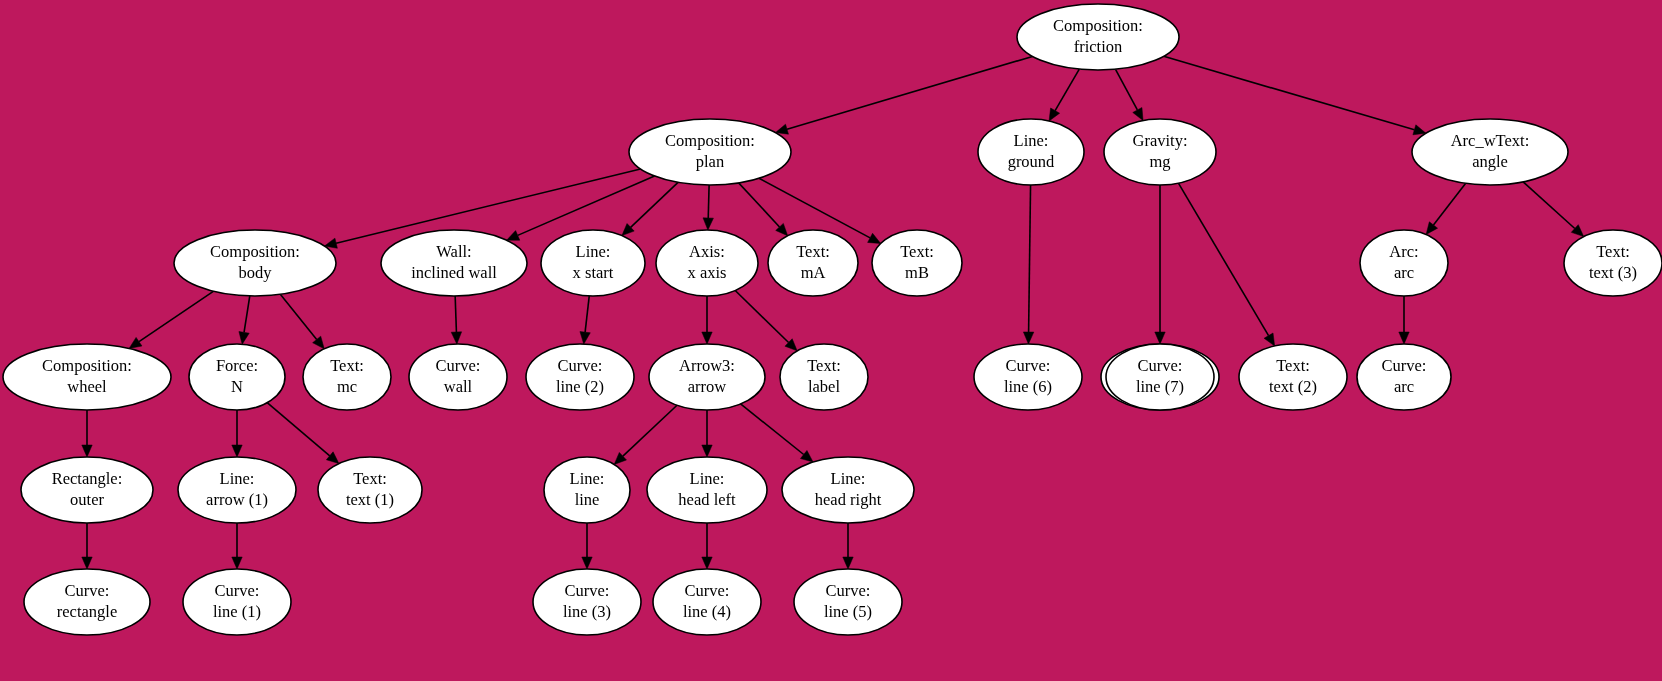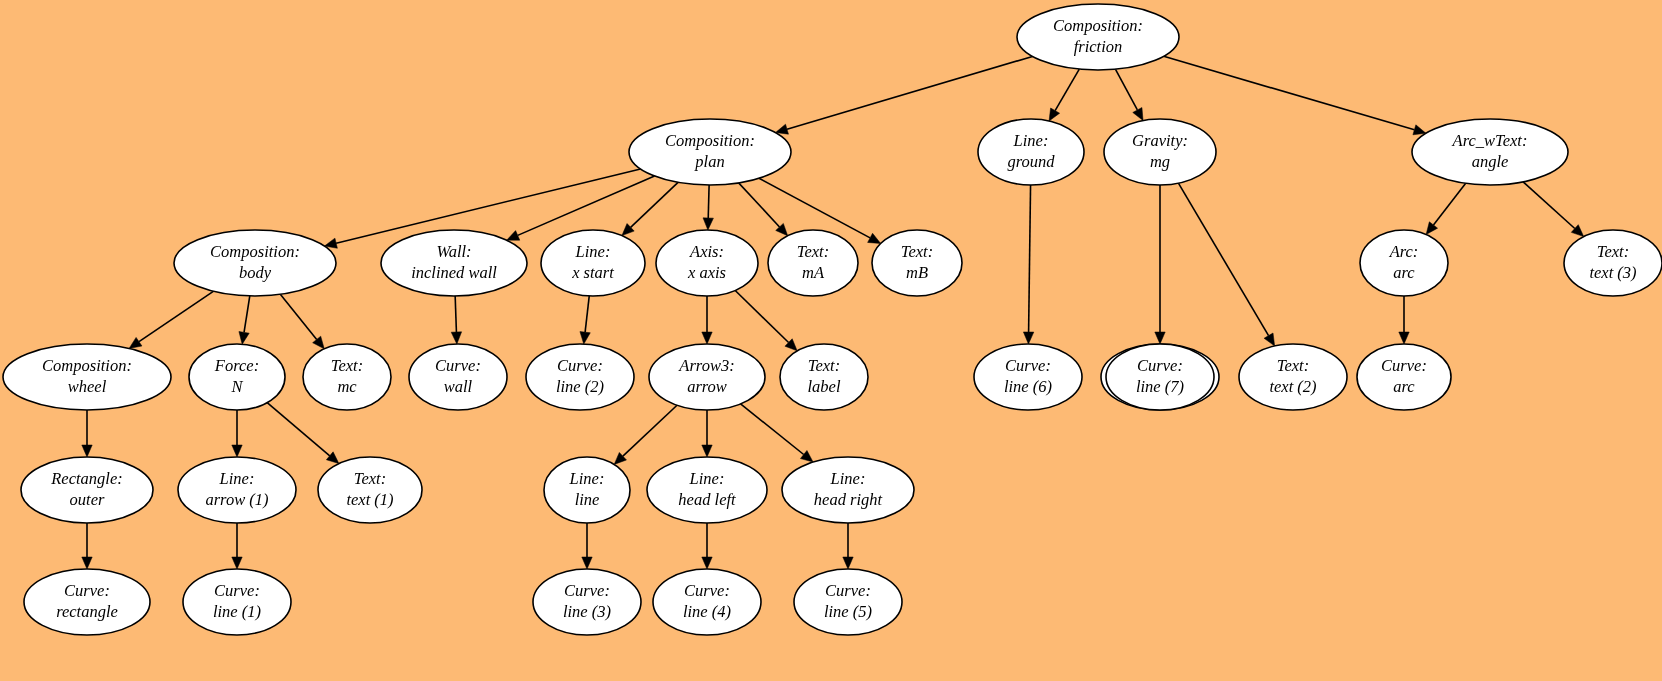--- a/index.html
+++ b/index.html
@@ -1,16 +1,16 @@
 <!DOCTYPE html>
 <html><head>
 <meta charset="utf-8">
 <style>
   html,body{margin:0;padding:0;background:#ffffff;}
-  #stage{position:relative;width:1662px;height:681px;background:#fdba74;overflow:hidden;font-style:italic;}
+  #stage{position:relative;width:1662px;height:681px;background:#be185d;overflow:hidden;}
   svg{display:block;}
   .node-ellipse{fill:#ffffff;stroke:#000000;stroke-width:1.6;}
   .node-label{font-family:"Liberation Serif","DejaVu Serif",serif;font-size:16.5px;fill:#000000;text-anchor:middle;dominant-baseline:middle;}
   .edge-line{stroke:#000000;stroke-width:1.6;fill:none;}
   .edge-head{fill:#000000;stroke:#000000;stroke-width:0.5;}
 </style>
 </head>
 <body>
 
 <div id="stage">

